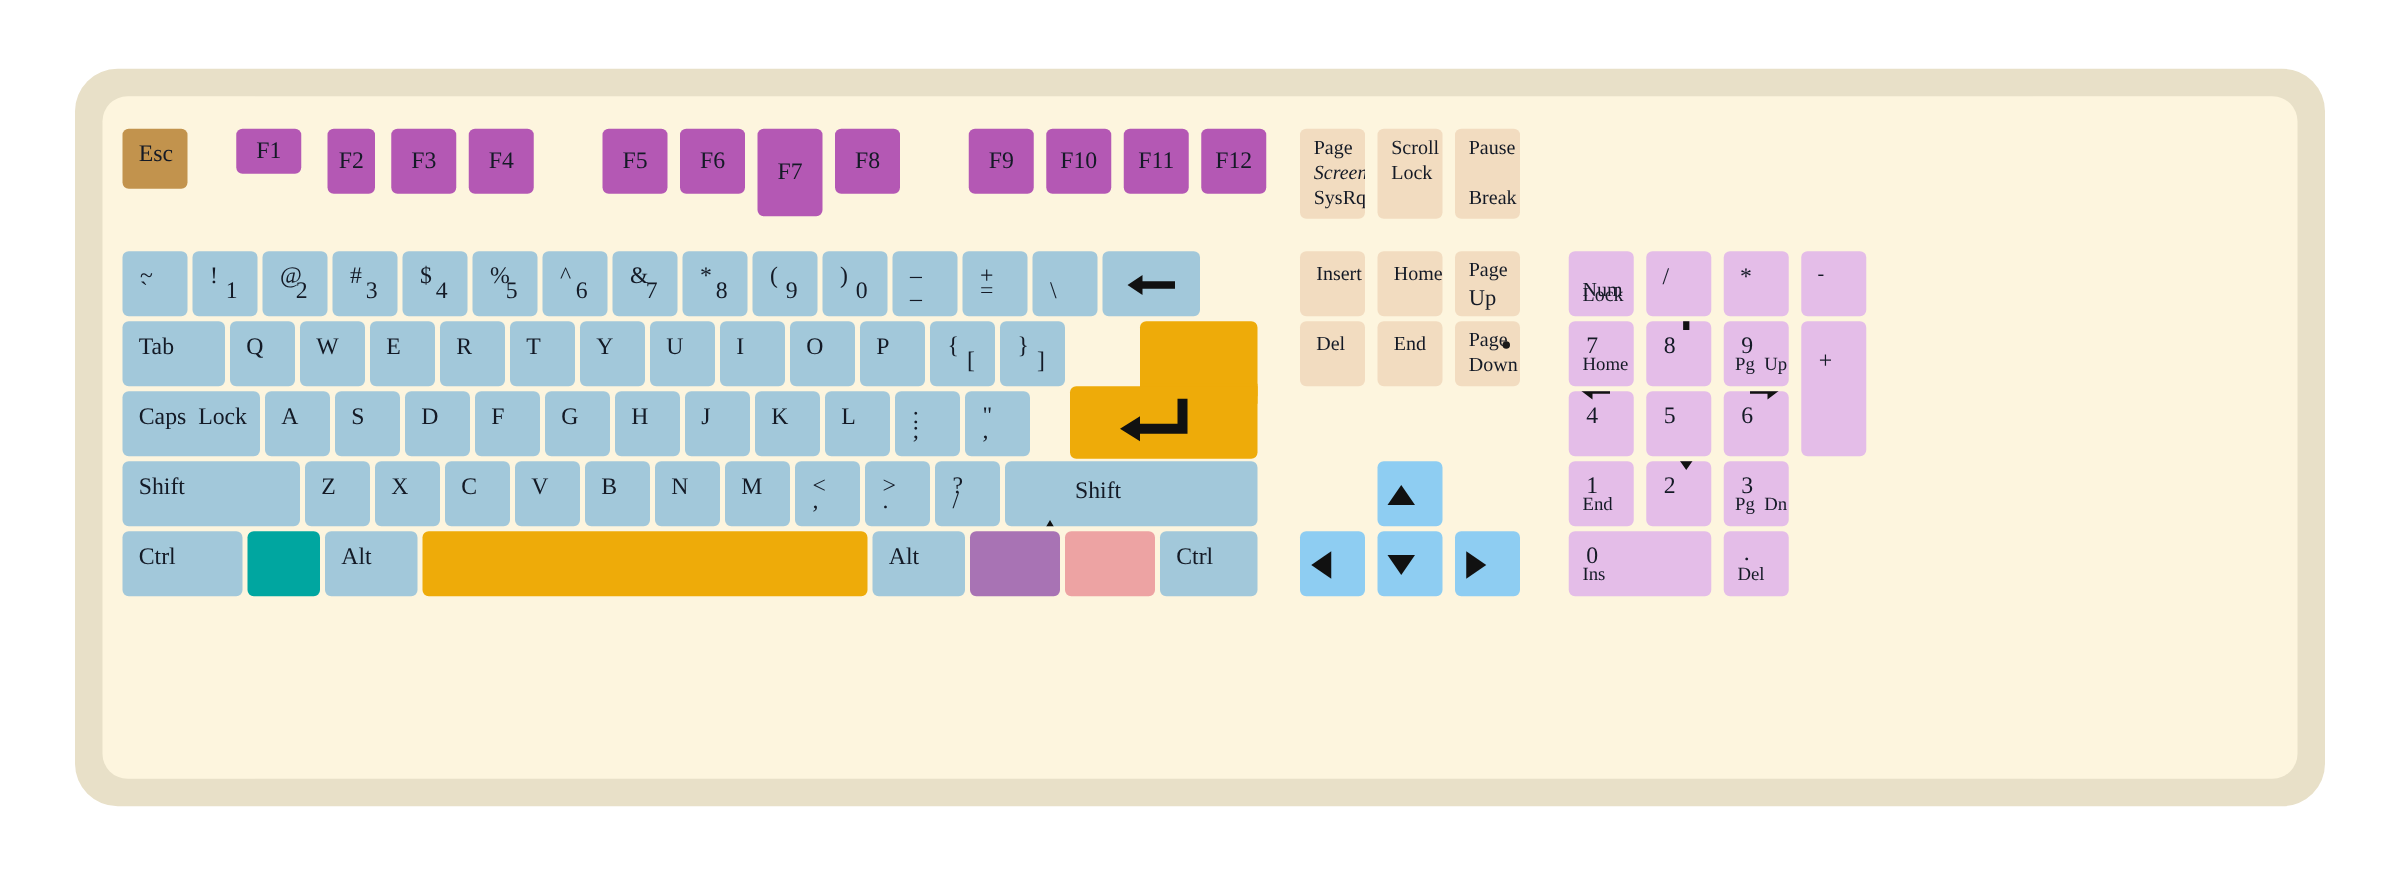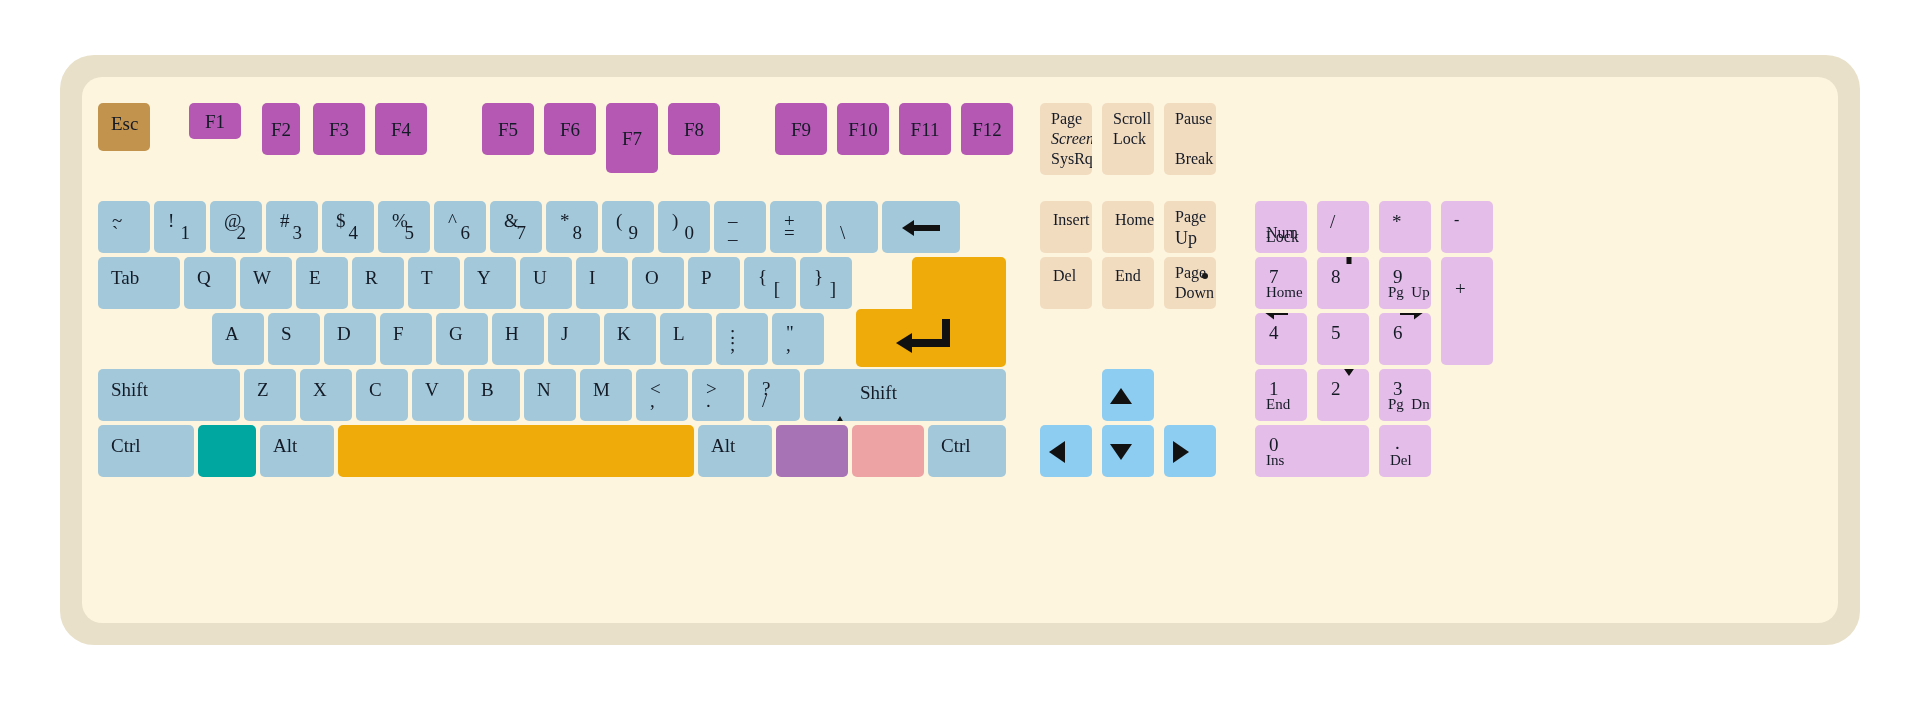--- a/index.html
+++ b/index.html
@@ -347,20 +347,23 @@
       </span>
     </div>
     <div class="key k-numpad" style="left:1297px; top:180px; width:52px; height:52px;">
       <span class="lbl numtop">9</span>
       <span class="lbl" style="left:9px; bottom:9px; font-size:15px;">Pg  Up</span>
     </div>
     <div class="key k-numpad" style="left:1359px; top:180px; width:52px; height:108px;">
       <span class="lbl" style="left:14px; top:22px;">+</span>
     </div>
 
+    <div class="key k-alpha" style="left:16px; top:236px; width:110px; height:52px;">
+      <span class="lbl tl">Caps  Lock</span>
+    </div>
     <div class="key k-alpha" style="left:130px; top:236px; width:52px; height:52px;">
       <span class="lbl tl">A</span>
     </div>
     <div class="key k-alpha" style="left:186px; top:236px; width:52px; height:52px;">
       <span class="lbl tl">S</span>
     </div>
     <div class="key k-alpha" style="left:242px; top:236px; width:52px; height:52px;">
       <span class="lbl tl">D</span>
     </div>
     <div class="key k-alpha" style="left:298px; top:236px; width:52px; height:52px;">

